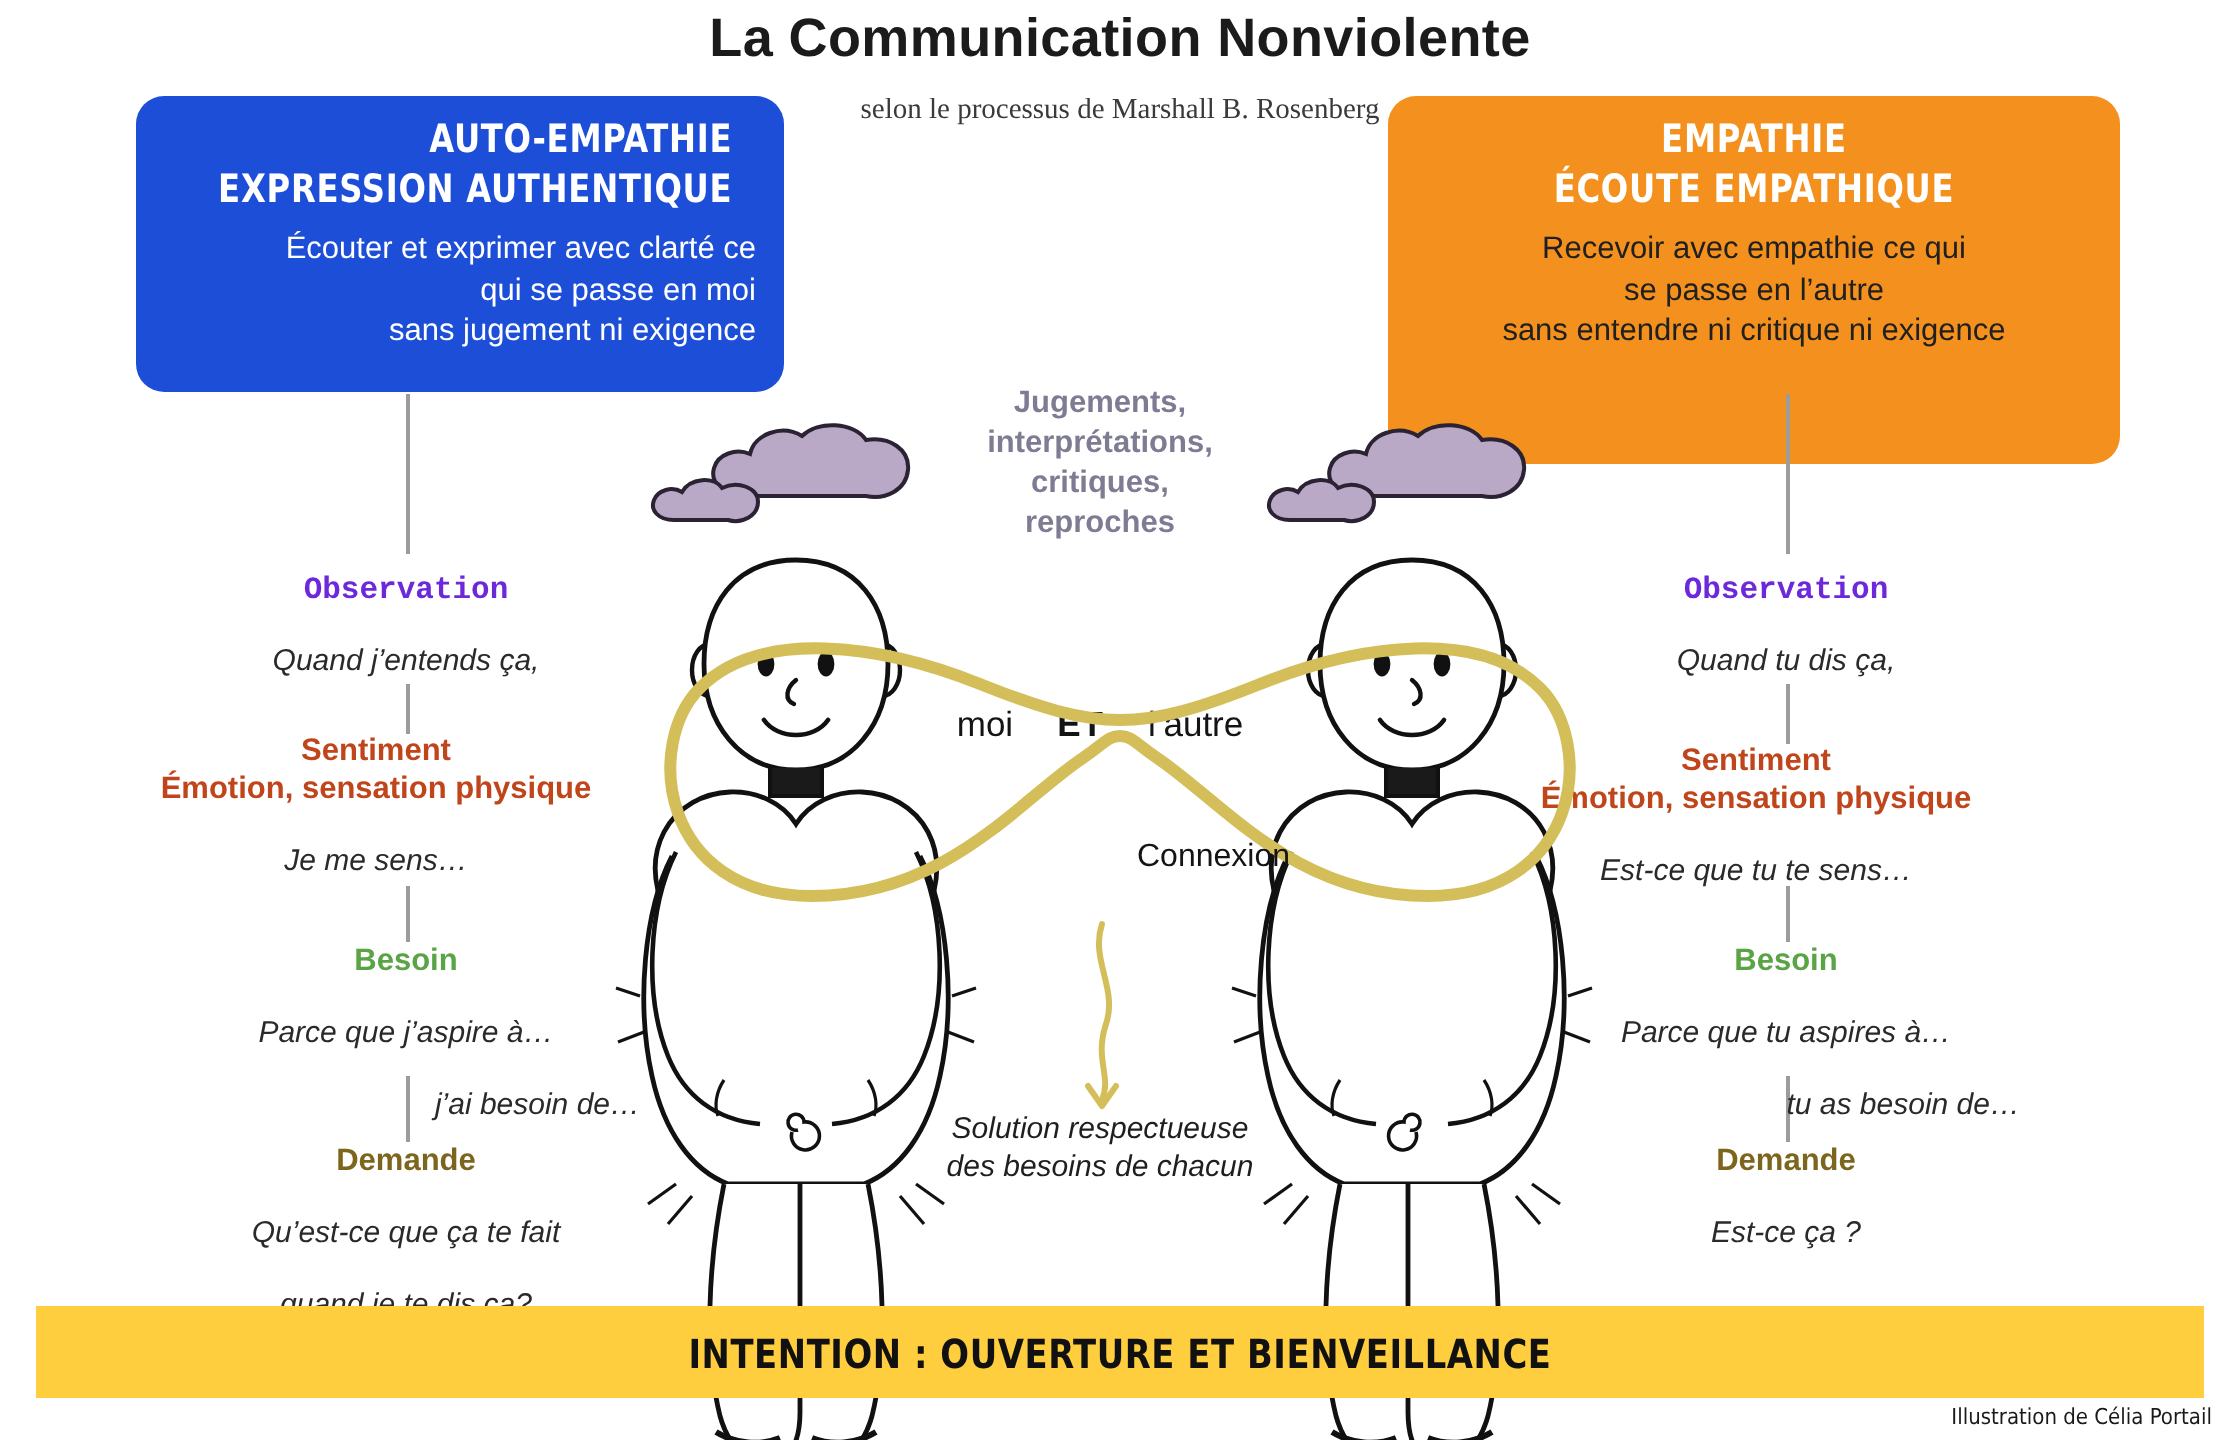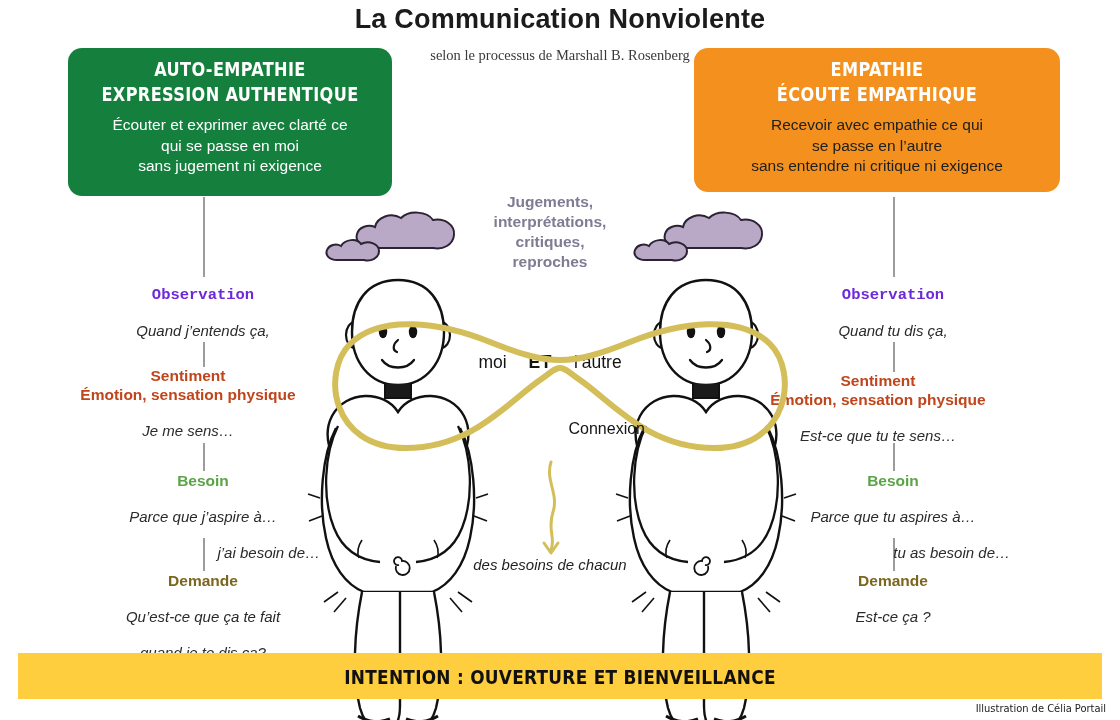--- a/index.html
+++ b/index.html
@@ -43,22 +43,22 @@
   }
 
   
   .hdr-box {
     position: absolute;
     border-radius: 14px;
     padding: 10px 14px 14px 14px;
     box-sizing: border-box;
     text-align: center;
   }
-  .hdr-box.left  { left: 68px;  top: 48px;  width: 324px; height: 148px; background: #15803d; }
-  .hdr-box.right { left: 694px; top: 48px;  width: 366px; height: 144px; background: #F4911E; }
+  .hdr-box.left  { left: 68px;  top: 48px;  width: 324px; height: 148px; background: #1d4ed8; text-align: right; }
+  .hdr-box.right { left: 694px; top: 48px;  width: 366px; height: 184px; background: #F4911E; }
 
   .hdr-title {
     font-family: "DejaVu Sans Condensed", "Liberation Sans Narrow", "Liberation Sans", sans-serif;
     font-weight: 700;
     font-size: 19.5px;
     color: #ffffff;
     letter-spacing: .4px;
     line-height: 1.28;
     transform: scaleX(.92);
   }
@@ -287,20 +287,21 @@
     <div>reproches</div>
   </div>
 
   <div class="moi-et">
     <span>moi</span><span class="sp"></span><span class="b">ET</span><span class="sp"></span><span>l’autre</span>
   </div>
 
   <div class="connexion">Connexion</div>
 
   <div class="solution">
+    <div>Solution respectueuse</div>
     <div>des besoins de chacun</div>
   </div>
 
   <svg class="art" viewBox="0 0 1120 720" xmlns="http://www.w3.org/2000/svg">
     <defs>
 
       <g id="figure">
 
         <ellipse cx="-43" cy="95" rx="9" ry="13" fill="#fff" stroke="#111" stroke-width="2.2"></ellipse>
         <ellipse cx="43" cy="95" rx="9" ry="13" fill="#fff" stroke="#111" stroke-width="2.2"></ellipse>

